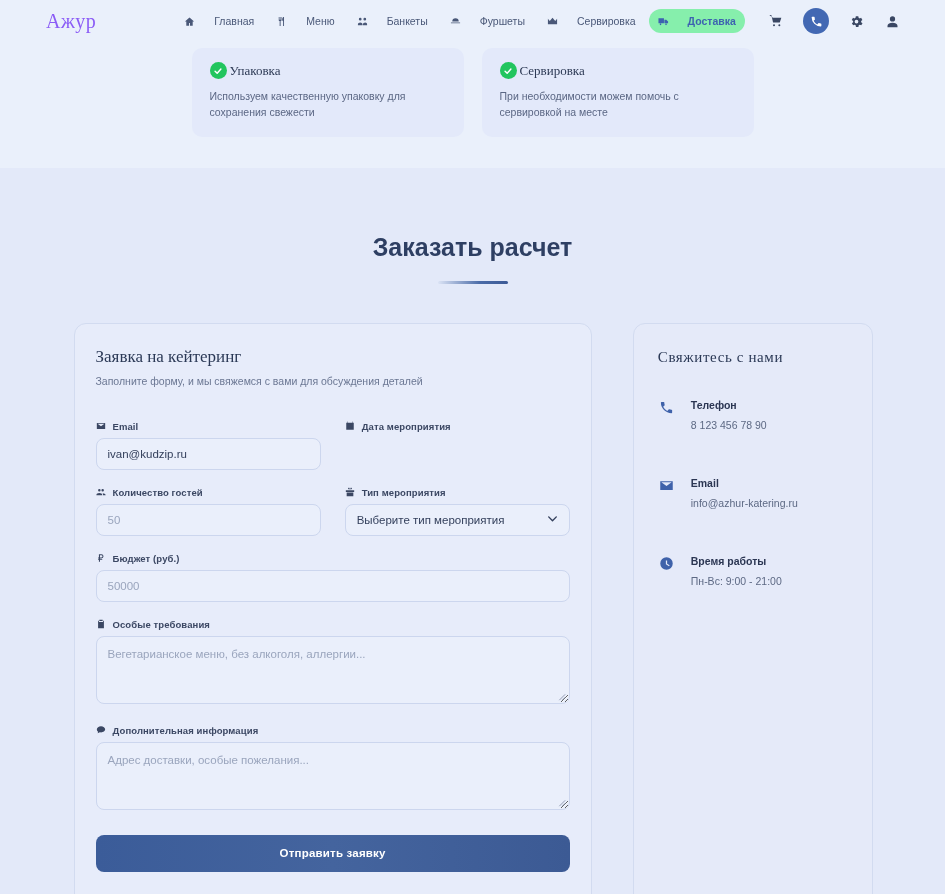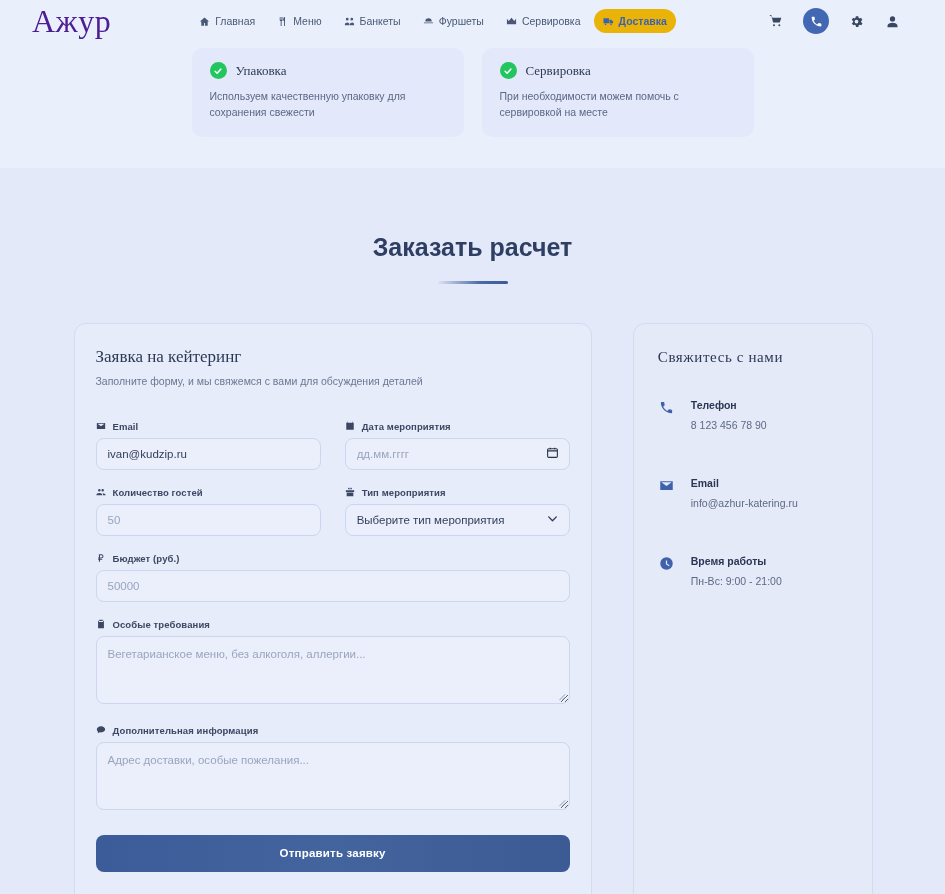--- a/index.html
+++ b/index.html
@@ -17,45 +17,45 @@
   .header {
     height: 42px;
     background: #eaf0fb;
     display: flex;
     align-items: center;
     position: relative;
     z-index: 10;
   }
   .logo {
     font-family: "Liberation Serif", serif;
-    font-size: 32px;
-    color: #4c1d95;
-    margin-left: 32px;
+    font-size: 20px;
+    color: #8b5cf6;
+    margin-left: 46px;
     letter-spacing: .5px;
     line-height: 1;
   }
   .nav {
     display: flex;
     align-items: center;
     gap: 4px;
     margin-left: 79px;
   }
   .nav-item {
     display: flex;
     align-items: center;
-    gap: 5px;
+    gap: 19px;
     font-size: 10.5px;
     color: #4a5878;
     padding: 6px 9px;
     border-radius: 14px;
     white-space: nowrap;
     cursor: pointer;
   }
   .nav-item.active {
-    background: #eab308;
+    background: #86efac;
     color: #3d62b0;
     font-weight: bold;
   }
   .nav-item .ico { display:flex; align-items:center; }
   .nav-item svg { display:block; }
 
   .header-actions {
     margin-left: auto;
     margin-right: 44px;
     display: flex;
@@ -81,21 +81,21 @@
     width: 578px;
     margin: 0 auto;
     padding-left: 8px;
   }
   .fcard {
     width: 272px;
     background: #e3e9fa;
     border-radius: 10px;
     padding: 14px 18px 16px 18px;
   }
-  .fcard-head { display:flex; align-items:center; gap:9px; }
+  .fcard-head { display:flex; align-items:center; gap:3px; }
   .check {
     width:17px; height:17px; border-radius:50%;
     background:#22c55e; color:#fff;
     display:flex; align-items:center; justify-content:center;
     flex: 0 0 auto;
   }
   .fcard-title {
     font-family: "Liberation Serif", serif;
     font-size: 13px;
     color: #2d3a55;
@@ -390,29 +390,20 @@
 
         <div class="field">
           <div class="flabel">
             <span class="lico">
               <svg width="10" height="10" viewBox="0 0 24 24" fill="currentColor">
                   <path d="M3 4h18v17H3zm2 5h14v10H5zM7 1v4H6V1zm11 0v4h-1V1z"></path>
                 </svg>
             </span>
             <span>Дата мероприятия</span>
           </div>
-          <div class="date-wrap">
-            <input class="control" type="text" placeholder="дд.мм.гггг" style="">
-            <span class="cal">
-              <svg width="13" height="13" viewBox="0 0 24 24" fill="none" stroke="currentColor" stroke-width="2">
-                  <rect x="3" y="5" width="18" height="16" rx="2"></rect>
-                  <path d="M3 9h18M8 3v3M16 3v3"></path>
-                </svg>
-            </span>
-          </div>
         </div>
       </div>
 
       
       <div class="row">
         <div class="field">
           <div class="flabel">
             <span class="lico">
               <svg width="10" height="10" viewBox="0 0 24 24" fill="currentColor">
                   <path d="M8 11a3 3 0 1 0 0-6 3 3 0 0 0 0 6zm8 0a3 3 0 1 0 0-6 3 3 0 0 0 0 6zM1 19c0-2.5 3.2-4.4 7-4.4s7 1.9 7 4.4v1H1zm15.2-4.2c3 .4 6.8 1.9 6.8 4.2v1h-6z"></path>

